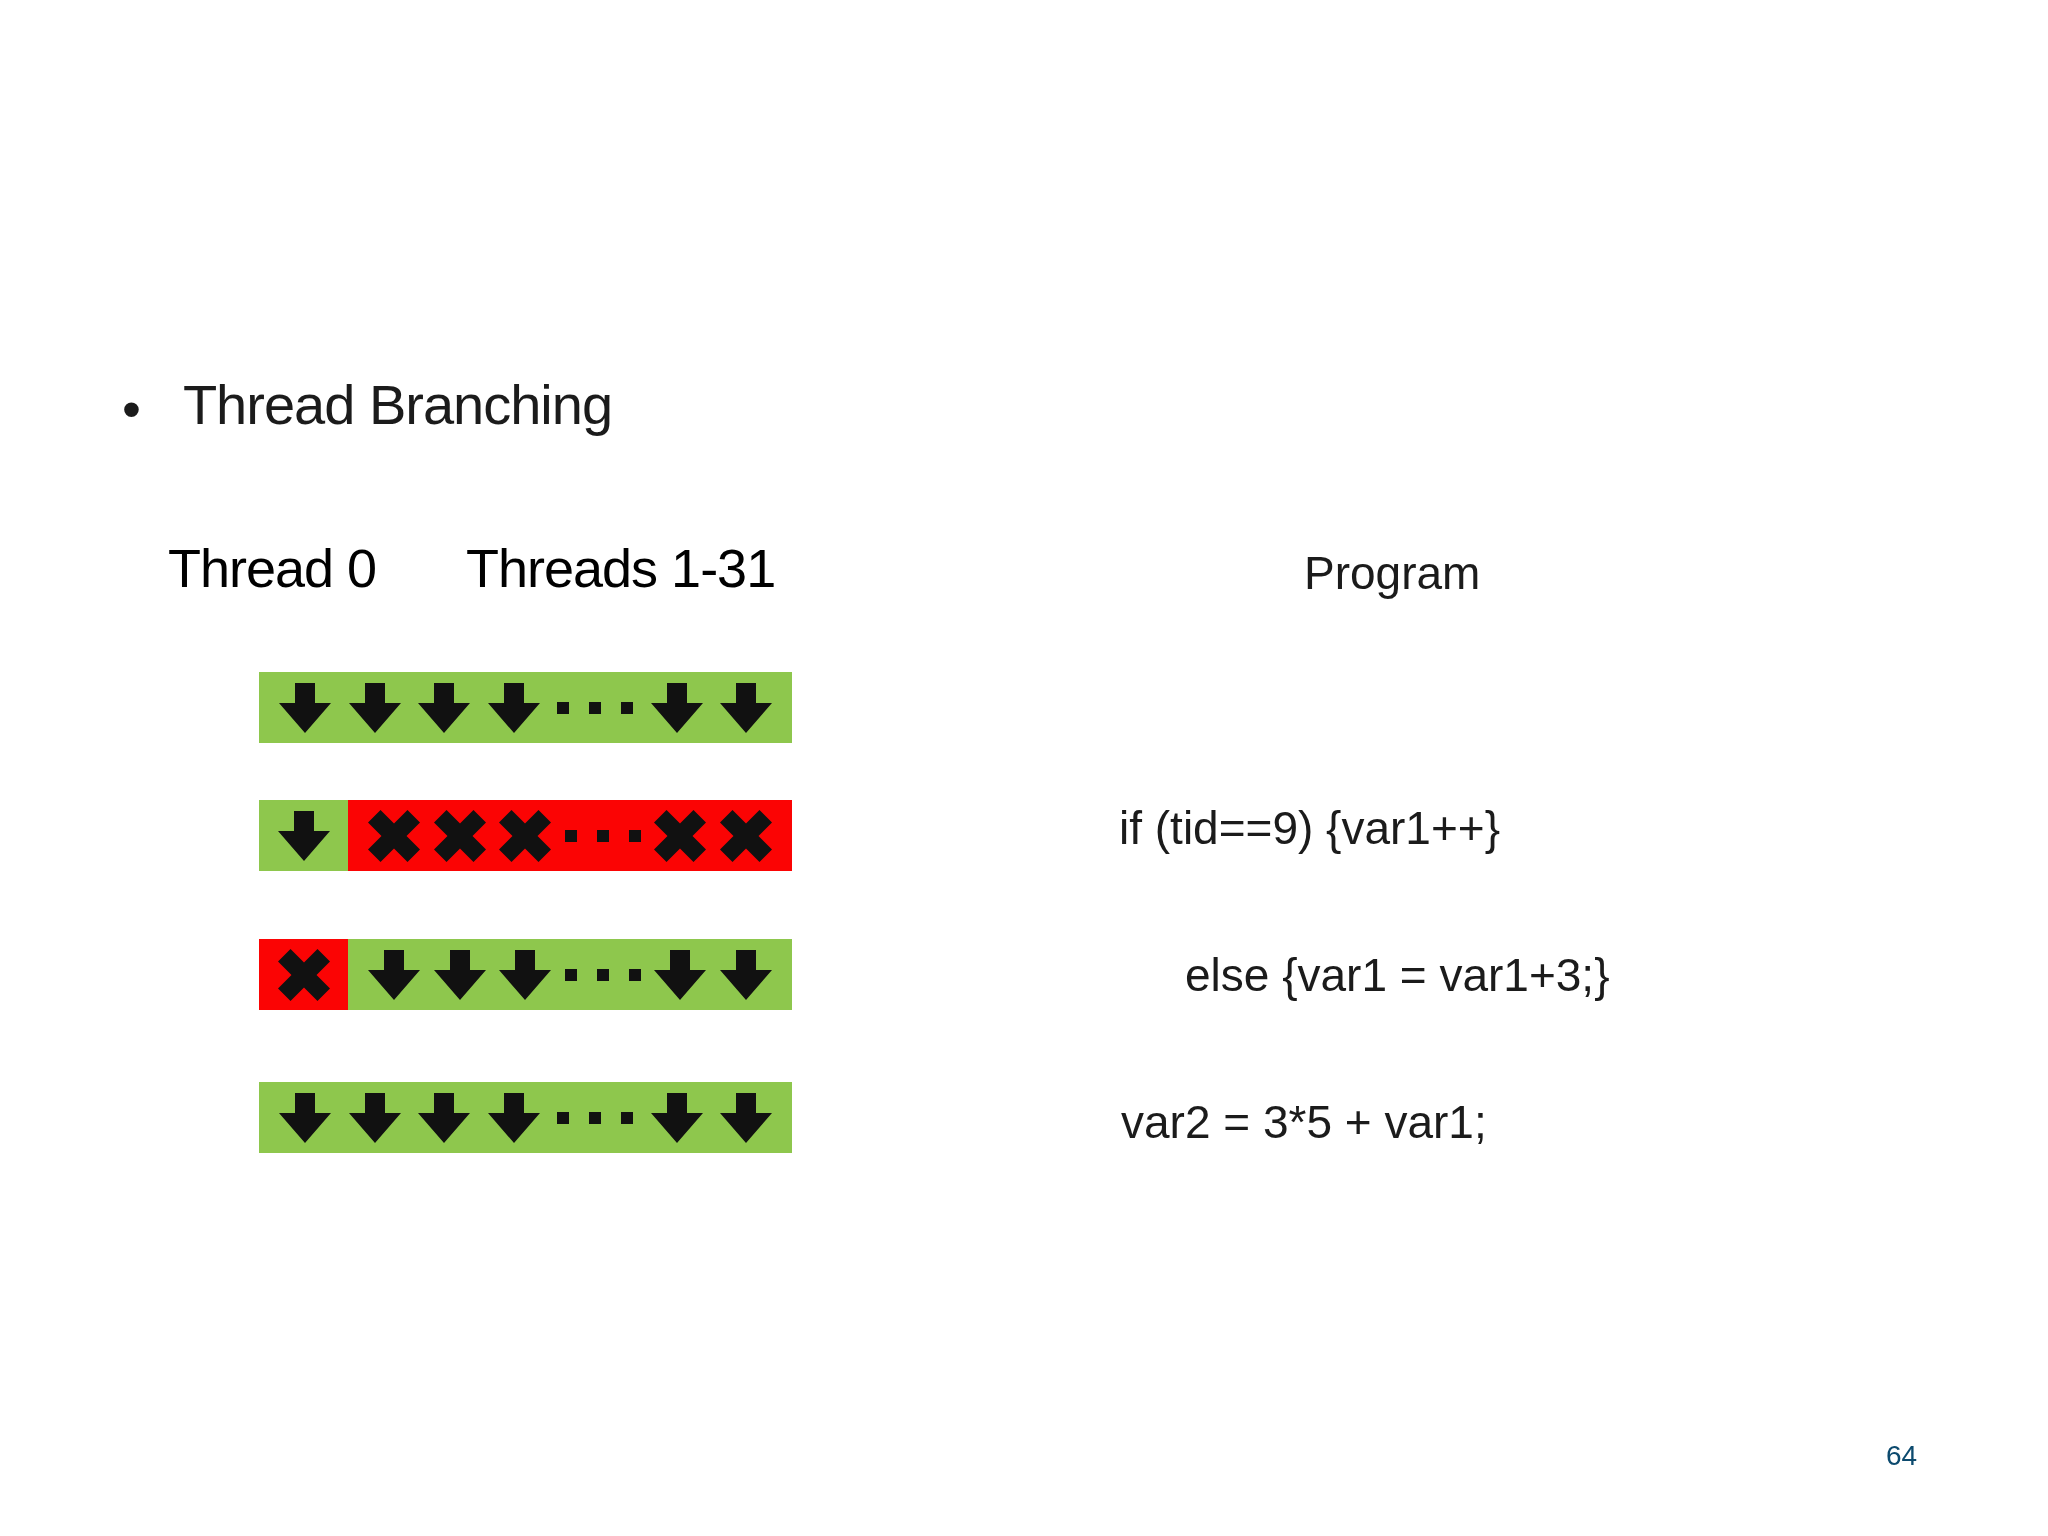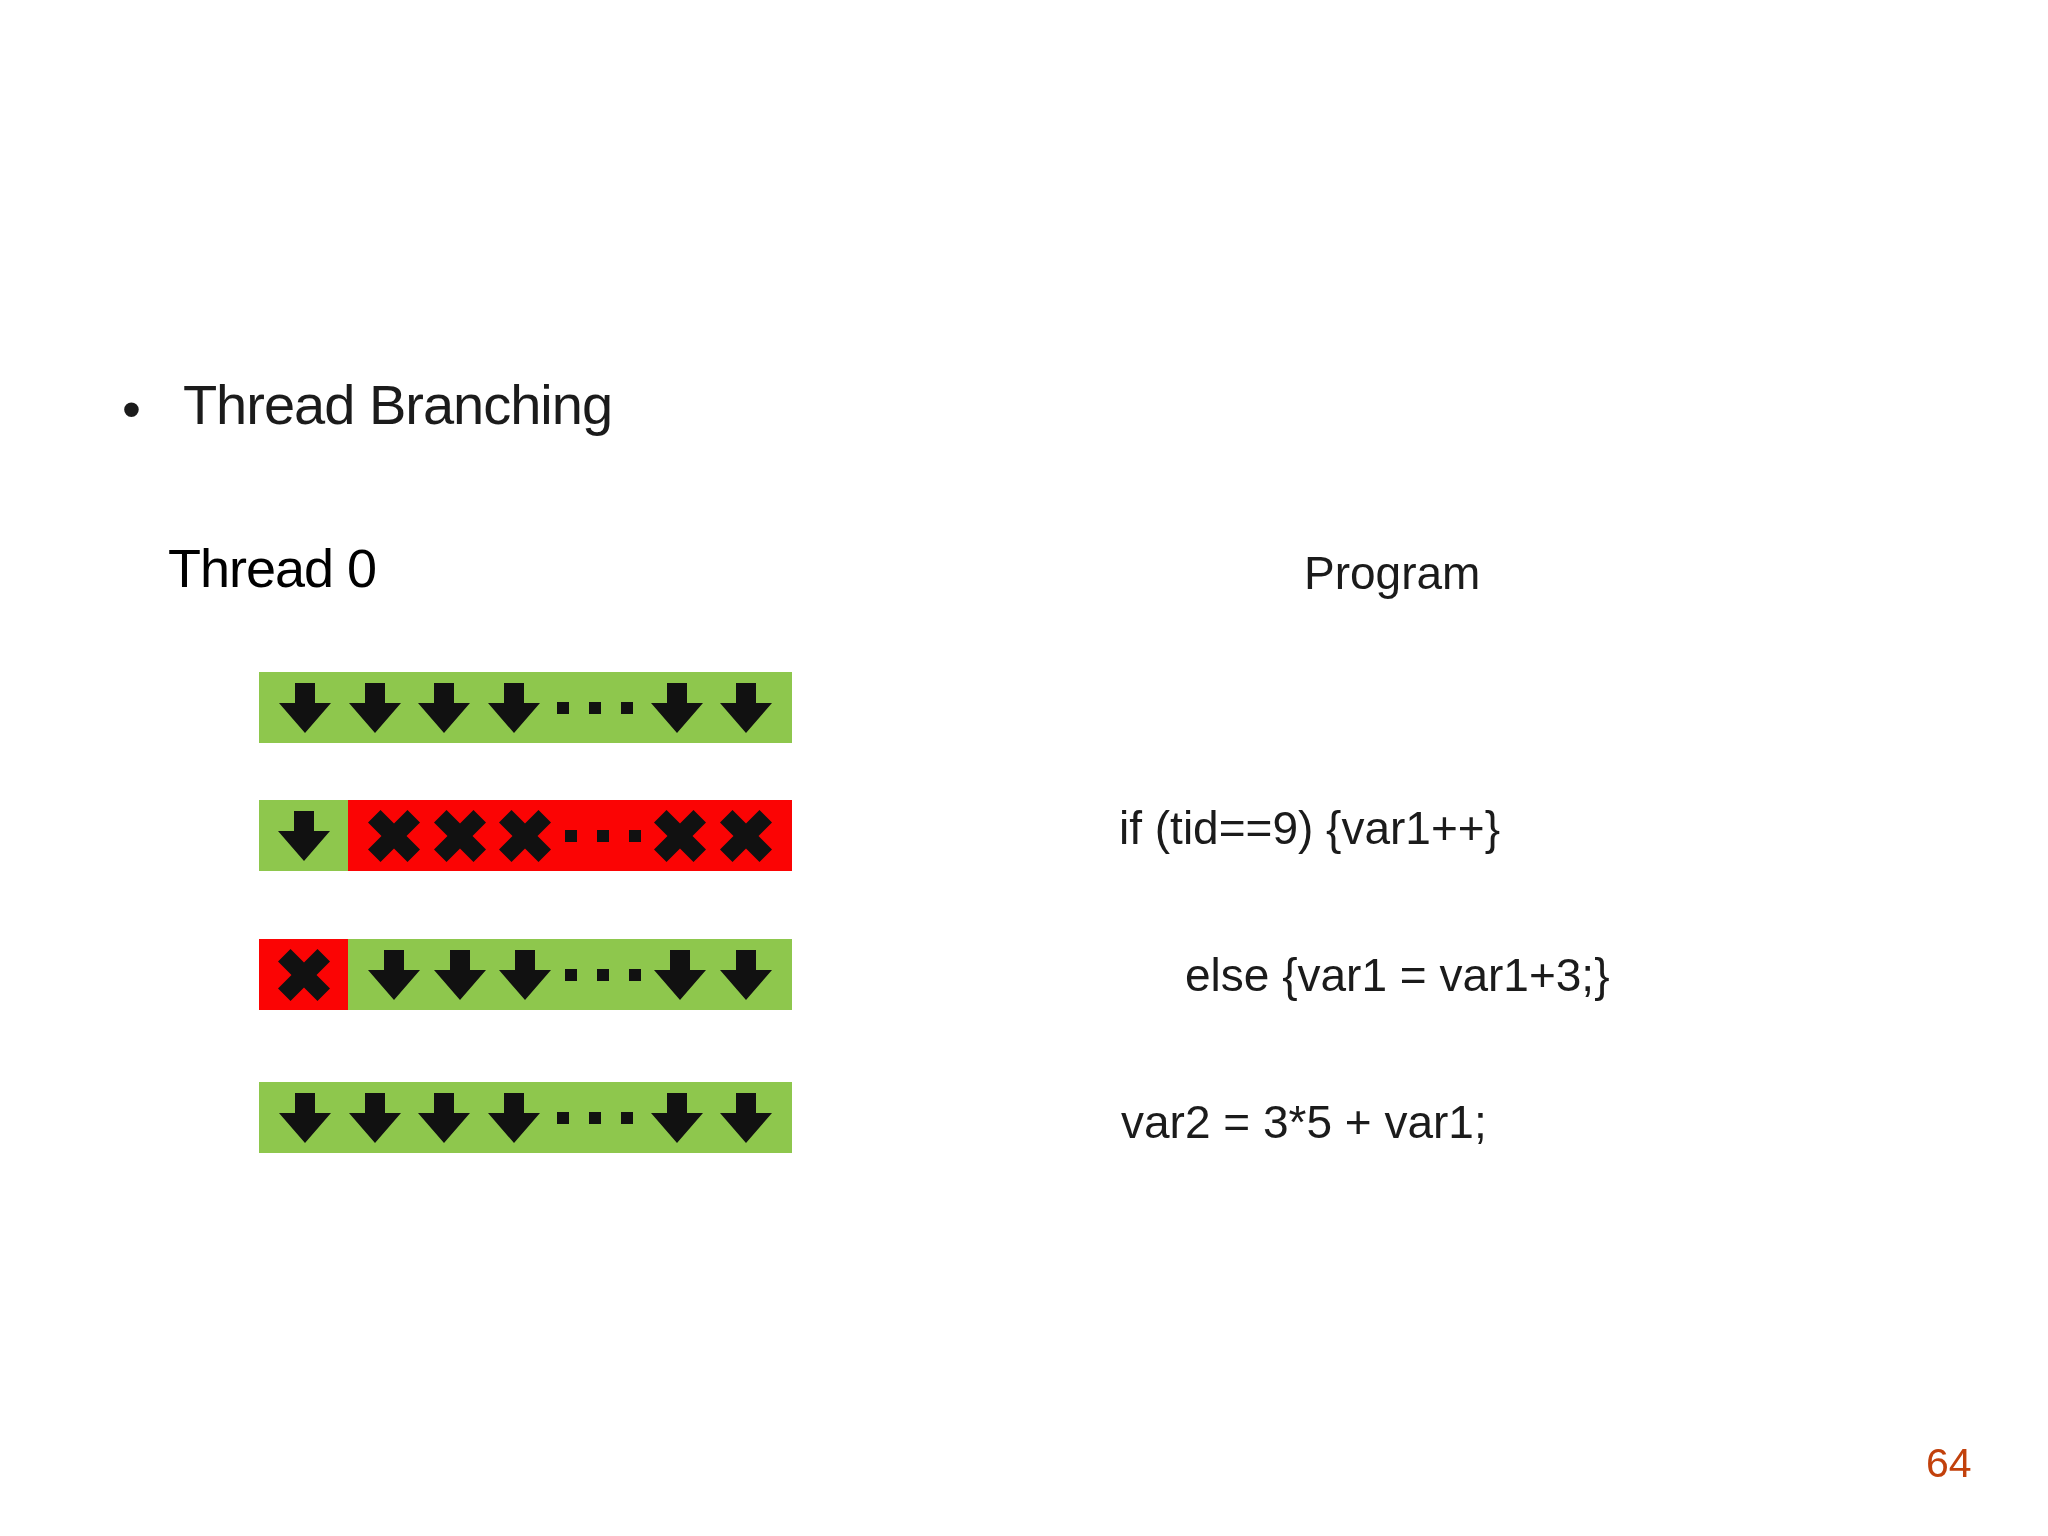--- a/index.html
+++ b/index.html
@@ -32,33 +32,34 @@
 
   
   .program-heading { position:absolute; left:1298px; top:546px; font-size:46px; color:#1b1b1b;margin-left:6px; }
   .code-line { position:absolute; font-size:46px; color:#1b1b1b; white-space:pre; }
   .code-0 { left:1093px; top:683px; }
   .code-1 { left:1119px; top:801px; }
   .code-2 { left:1185px; top:948px; }
   .code-3 { left:1121px; top:1095px; }
 
   
-  .page-number { position:absolute; left:1886px; top:1440px; font-size:41px; color:#c2410c;margin-left:40px; }
+  .page-number { position:absolute; left:1886px; top:1440px; font-size:28px; color:#0c4a6e; }
 </style>
 </head>
 <body>
 
 <div class="slide">
 
   <div class="title-row">
     <span class="title-bullet">•</span>
     <span class="title-text">Thread Branching</span>
   </div>
 
   <span class="diagram-label label-thread0">Thread 0</span>
+  <span class="diagram-label label-threads131">Threads 1-31</span>
 
   <div id="thread-diagram">
       <div class="bar row-0">
         <div class="segment" style="width: 100%; background: rgb(142, 199, 77);">
           <span class="glyph">
             <svg width="52" height="50" viewBox="0 0 52 50">
               <polygon fill="#111111" points="16,0 36,0 36,20 52,20 26,50 0,20 16,20"></polygon>
             </svg>
           </span>
           <span class="glyph">

